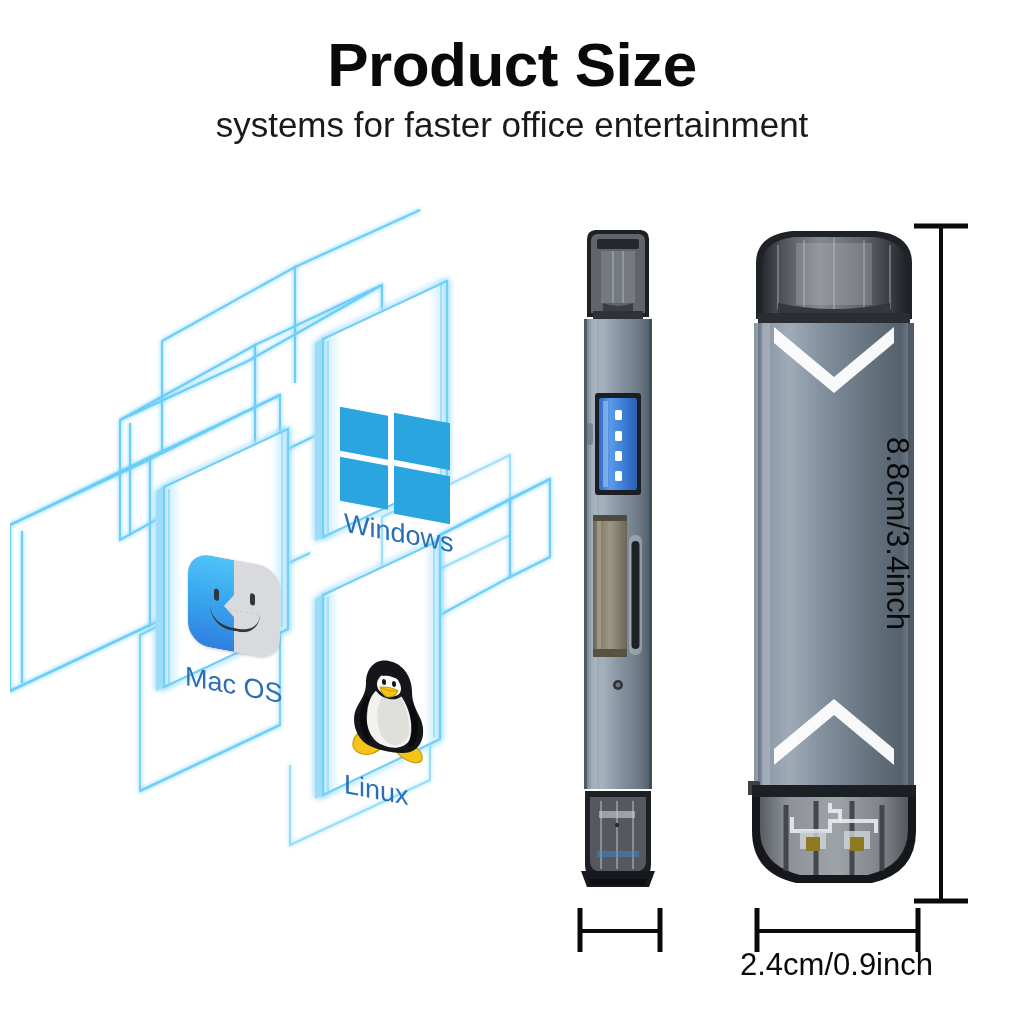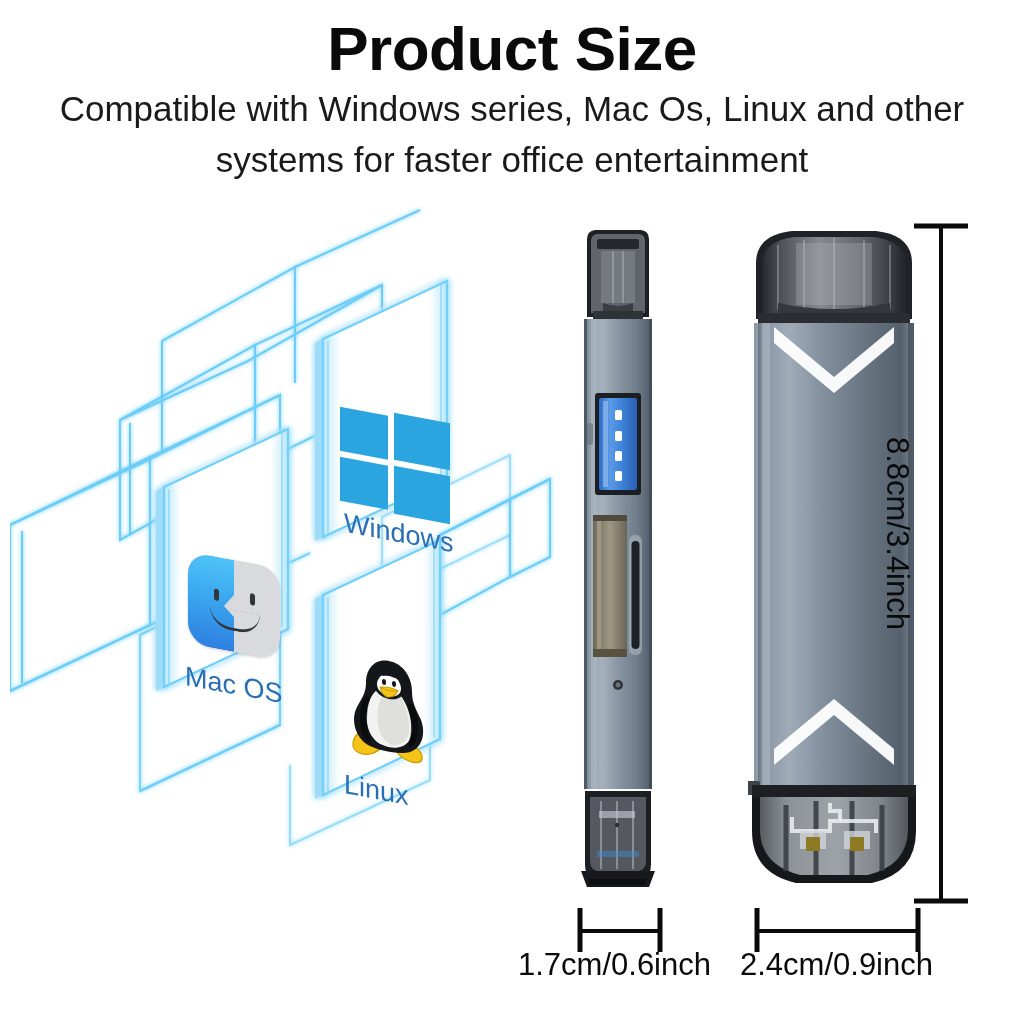--- a/index.html
+++ b/index.html
@@ -23,21 +23,21 @@
   
   .header {
     position: absolute;
     left: 0;
     top: 0;
     width: 1024px;
     text-align: center;
   }
   .title {
     margin: 0;
-    padding-top: 16px;
+    padding-top: 32px;
     font-size: 62px;
     font-weight: bold;
     letter-spacing: -0.5px;
     line-height: 1.05;
     color: #0a0a0a;
     font-family: "Liberation Sans", sans-serif;
   }
   .subtitle {
     margin: 0 auto;
     padding-top: 6px;
@@ -198,21 +198,20 @@
     transform: rotate(90deg);
   }
 </style>
 </head>
 <body>
 
 <div id="page">
 
   <div class="header">
     <h1 class="title">Product Size</h1>
-    <div class="subtitle">Compatible with Windows series, Mac Os, Linux and other</div>
     <div class="subtitle">systems for faster office entertainment</div>
   </div>
 
   <div class="cube-stage">
 
     <svg width="545" height="660" viewBox="0 0 545 660">
       <defs>
         <linearGradient id="faceGlow" x1="0" y1="0" x2="1" y2="0">
           <stop offset="0%" stop-color="#bfe9fb" stop-opacity="0.75"></stop>
           <stop offset="14%" stop-color="#ffffff" stop-opacity="0.96"></stop>
@@ -508,17 +507,16 @@
       <line x1="660" y1="908" x2="660" y2="952" stroke="#0a0a0a" stroke-width="5"></line>
     </g>
 
     <g>
       <line x1="755" y1="931" x2="920" y2="931" stroke="#0a0a0a" stroke-width="4"></line>
       <line x1="757" y1="908" x2="757" y2="952" stroke="#0a0a0a" stroke-width="5"></line>
       <line x1="918" y1="908" x2="918" y2="952" stroke="#0a0a0a" stroke-width="5"></line>
     </g>
   </svg>
 
-  <div class="dim-label w-left">1.7cm/0.6inch</div>
   <div class="dim-label w-right">2.4cm/0.9inch</div>
   <div class="dim-label h-right">8.8cm/3.4inch</div>
 
 </div>
 
 </body></html>

